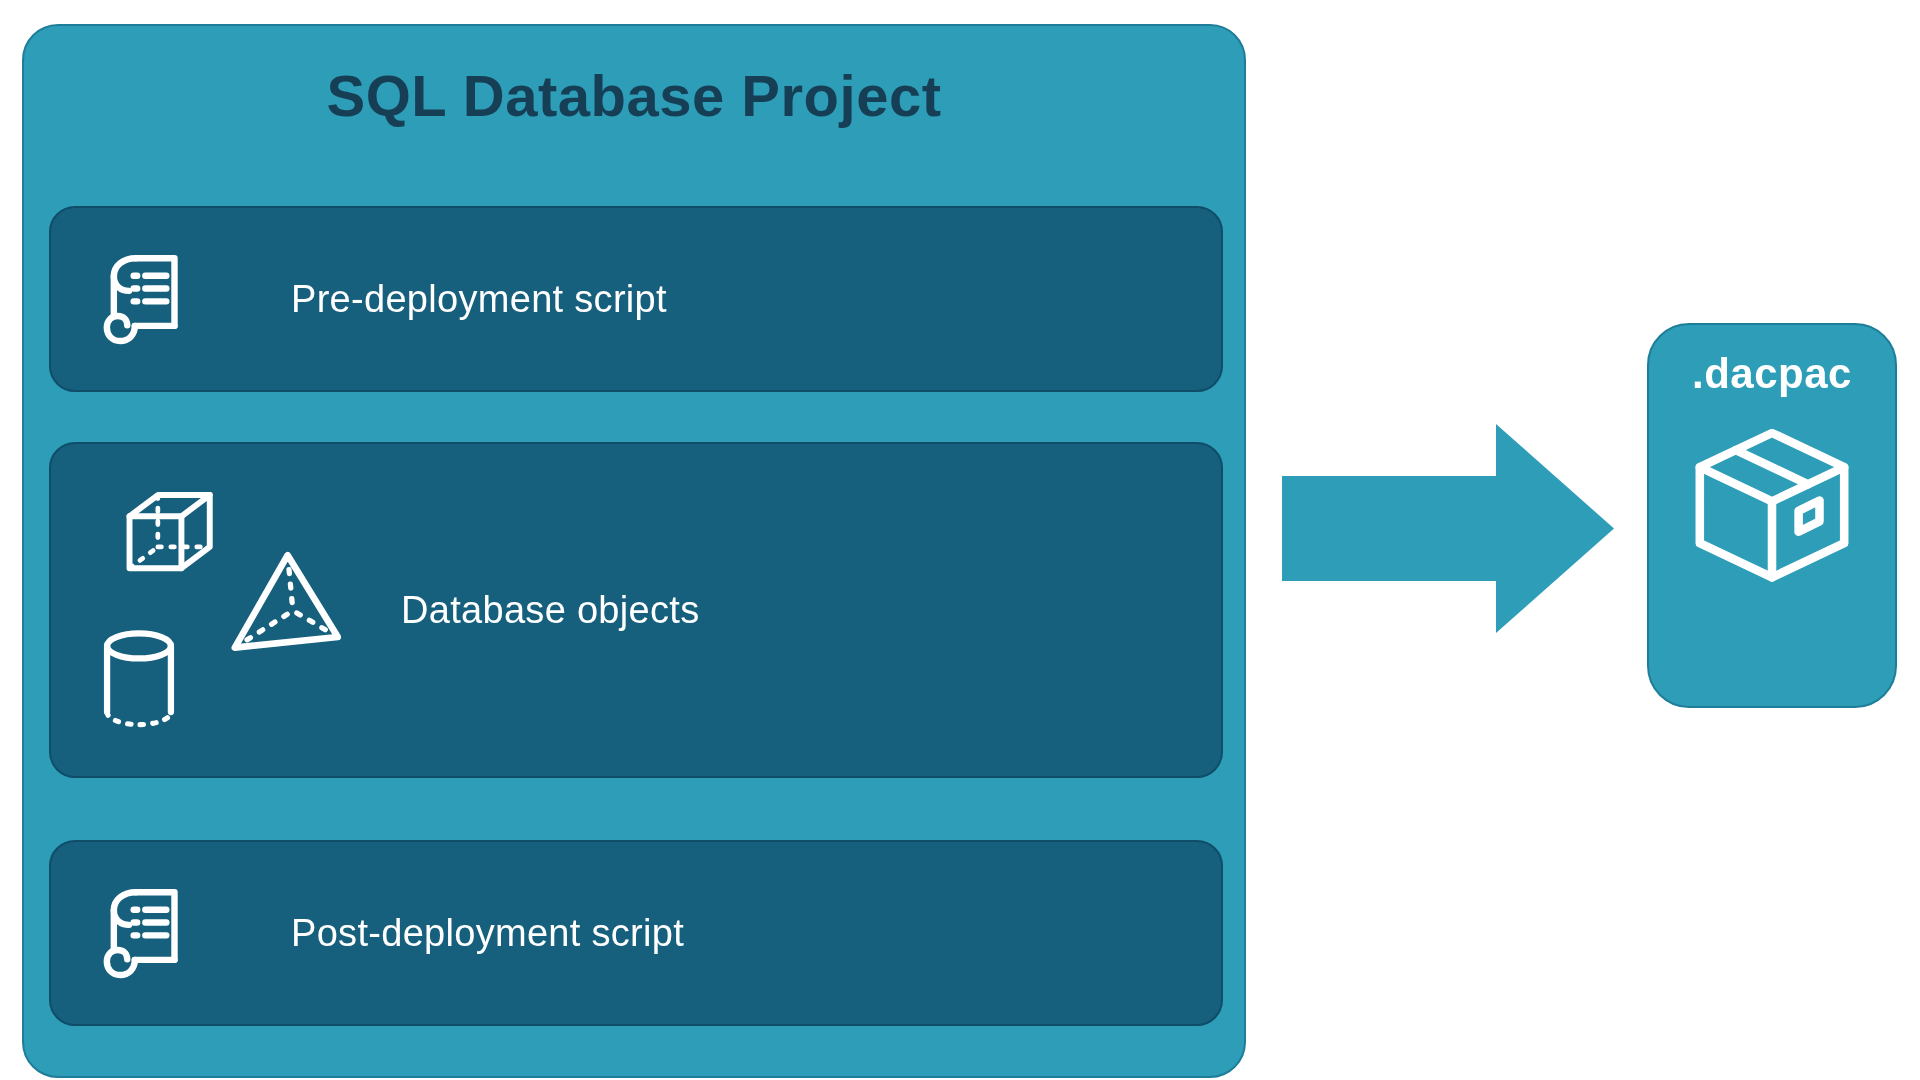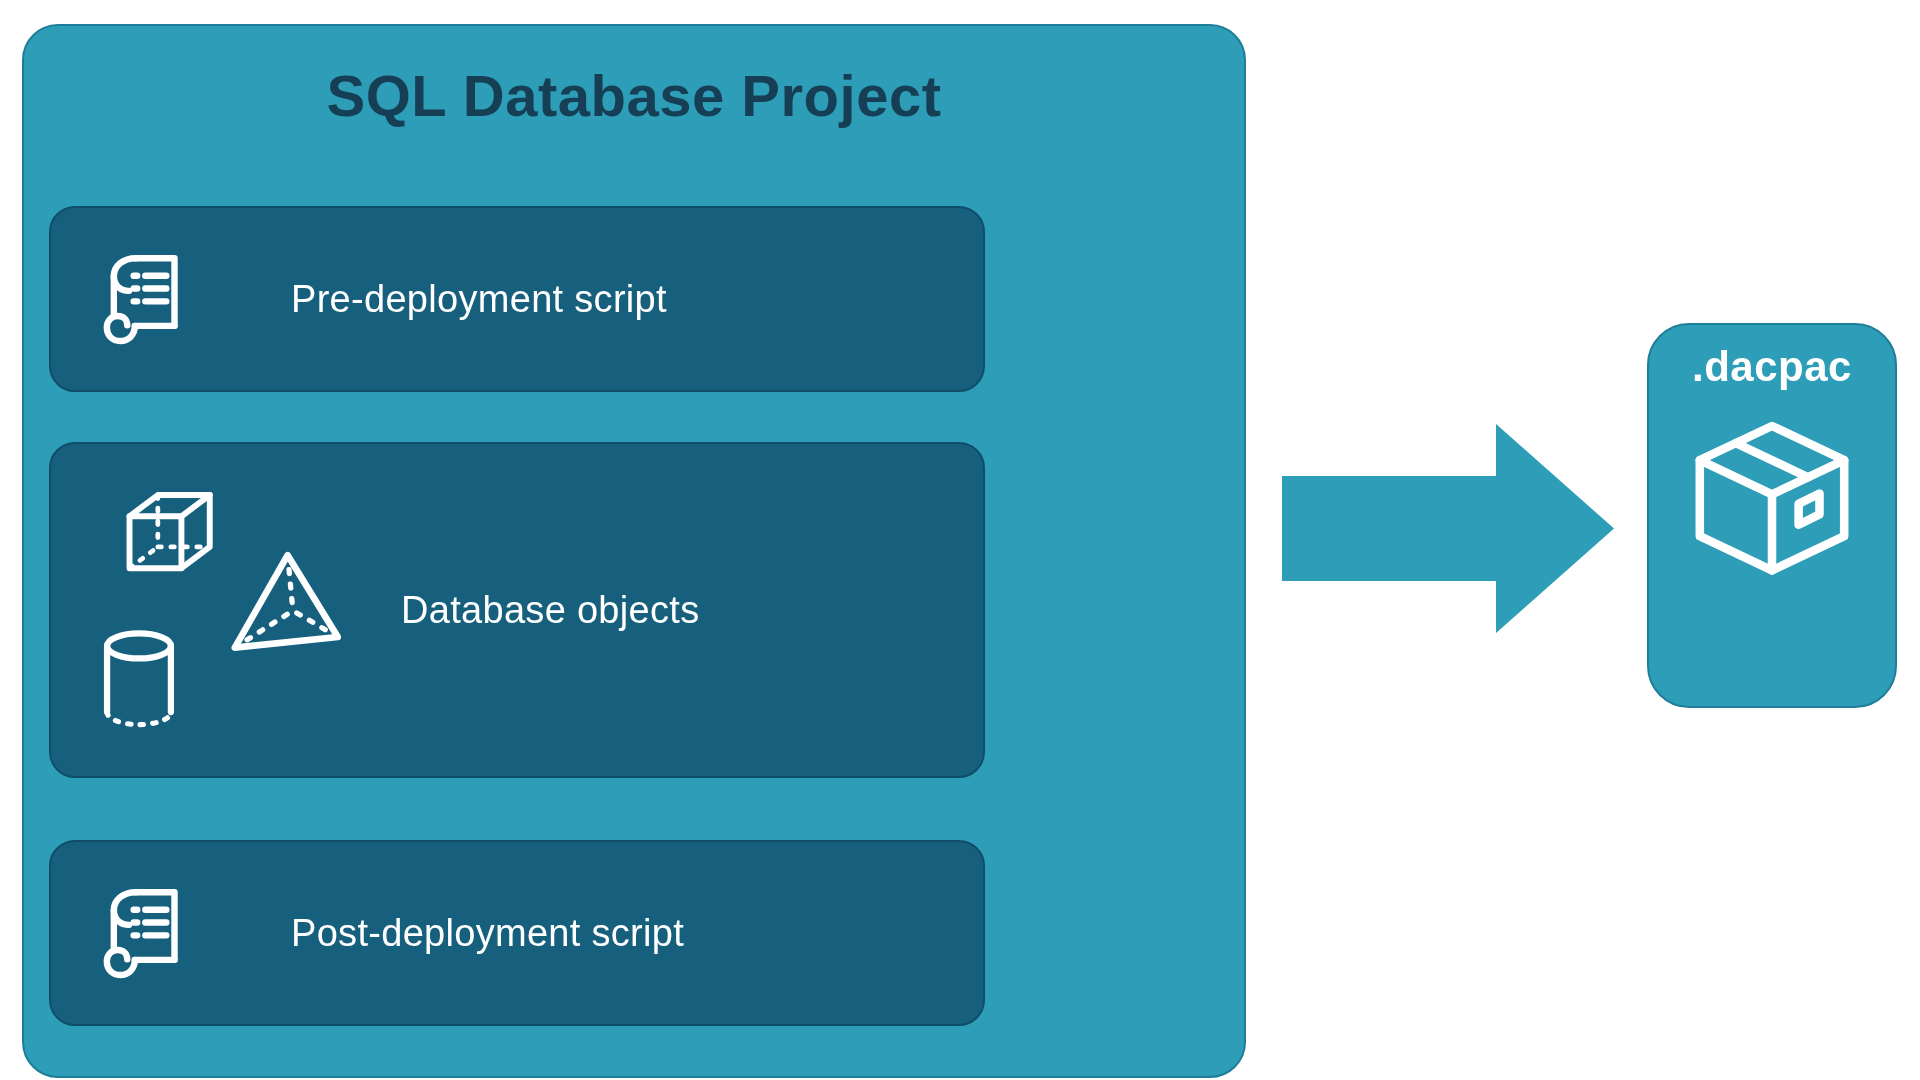--- a/index.html
+++ b/index.html
@@ -22,21 +22,21 @@
     background:var(--teal);border:2px solid var(--outer-border);border-radius:36px;
   }
   .project-title{
     position:absolute;left:0;top:36px;width:100%;
     text-align:center;font-size:58px;font-weight:600;color:var(--dark-text);
     letter-spacing:0.5px;
   }
 
   
   .panel{
-    position:absolute;left:25px;width:936px;
+    position:absolute;left:25px;width:1174px;
     background:var(--dark-panel);border:2px solid var(--panel-border);border-radius:26px;padding-left:33px;
   }
   .panel-pre{top:180px;height:186px;}
   .panel-objects{top:416px;height:336px;}
   .panel-post{top:814px;height:186px;}
 
   .icon{position:absolute;display:block;line-height:0;}
   .icon svg{width:100%;height:100%;display:block;}
 
   .scroll-pos{left:36px;top:50%;transform:translateY(-50%);width:112px;height:112px;}
@@ -64,21 +64,21 @@
     font-size:52px;font-weight:700;color:var(--dark-text);
   }
 
   
   .dacpac{
     position:absolute;left:1647px;top:323px;width:250px;height:385px;
     background:var(--teal);border:2px solid var(--outer-border);border-radius:42px;
     display:flex;flex-direction:column;align-items:center;
   }
   .dacpac-label{
-    margin-top:18px;font-size:42px;font-weight:700;color:var(--white);letter-spacing:0.5px;
+    margin-top:25px;font-size:42px;font-weight:700;color:var(--white);letter-spacing:0.5px;
   }
 </style>
 </head>
 <body>
 
 <svg width="0" height="0" style="position:absolute" aria-hidden="true">
   <defs>
     <symbol id="sym-scroll" viewBox="0 0 96 96">
       <g fill="none" stroke="#ffffff" stroke-width="5.5" stroke-linecap="round" stroke-linejoin="round">
         <path d="M42 13 C31 13 23 19.5 23 28.5 C23 36.5 29 41 36 41"></path>

